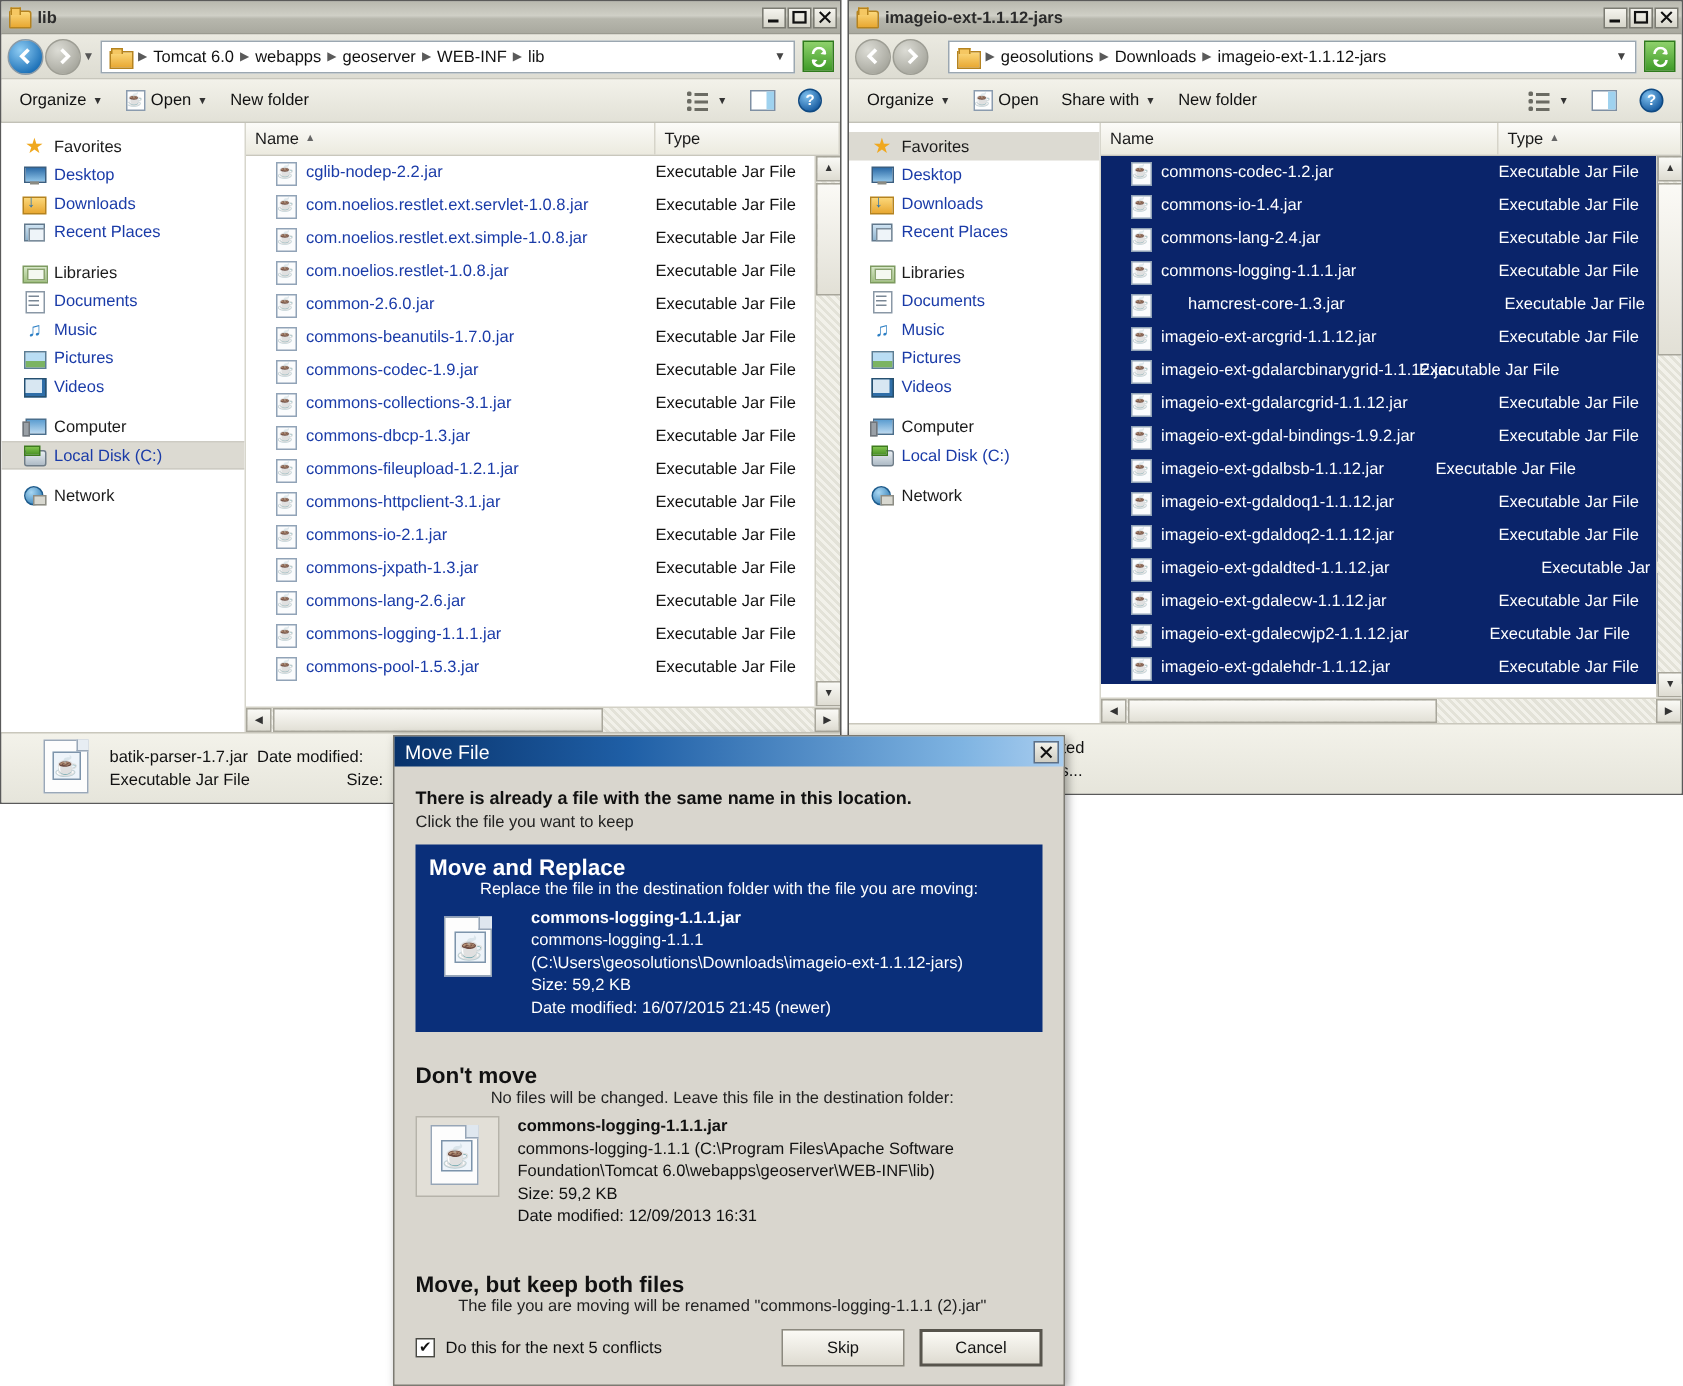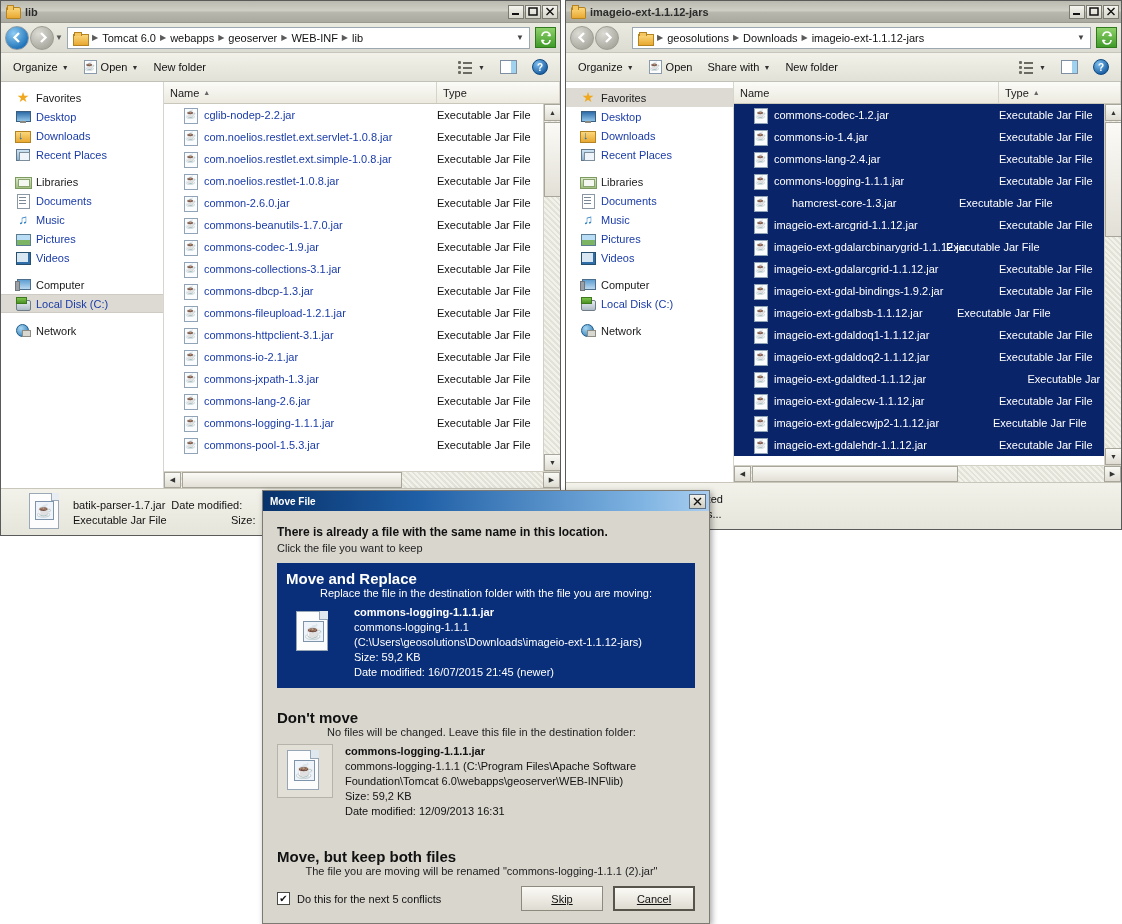--- a/index.html
+++ b/index.html
@@ -244,21 +244,21 @@
     position: absolute; left: 262px; top: 490px; width: 448px; height: 434px;
     background: #d9d6ce; border: 1px solid #7c7a72;
     box-shadow: 2px 2px 6px rgba(0,0,0,.35);
     display: flex; flex-direction: column;
   }
   #dlg .t {
     height: 20px; flex:0 0 auto;
     background: linear-gradient(to right,#08326b 0%, #1f5fa6 35%, #7fb4e2 85%, #a9cdef 100%);
     display:flex; align-items:center; padding:0 3px 0 7px;
   }
-  #dlg .t .ttl { color:#fff; font-weight:bold; font-size:10px; }
+  #dlg .t .ttl { color:#fff; font-weight:normal; font-size:13px; }
   #dlg .t .x {
     margin-left:auto; width:17px;height:15px;
     background: linear-gradient(to bottom,#f2f1ea,#cfcdc2);
     border:1px solid #5d6f85; display:flex;align-items:center;justify-content:center;
     font-size:10px;color:#111; font-weight:bold;
   }
   #dlg .content { flex:1 1 auto; padding: 14px 14px 0 14px; display:flex; flex-direction:column; }
   .d-h1 { font-size: 12px; font-weight: bold; color:#111; margin-bottom: 3px; }
   .d-sub { font-size: 11px; color:#222; margin-bottom: 9px; }
   .opt { padding: 7px 9px 9px 9px; }
@@ -283,21 +283,21 @@
   .d-footer { margin-top:auto; padding: 0 14px 12px 14px; display:flex; align-items:center; }
   .chk { display:flex; align-items:center; gap:7px; font-size:11px; color:#111; }
   .chkbox {
     width:13px;height:13px;background:#fff;border:1px solid #4a4a44;
     display:flex;align-items:center;justify-content:center;font-size:10px;color:#111;line-height:1;
   }
   .btns { margin-left:auto; display:flex; gap:10px; }
   .dbtn {
     min-width: 82px; height: 25px; font-size:11px; color:#111;
     background: linear-gradient(to bottom,#fbfaf5,#dedbd1);
-    border: 1px solid #8c897f; display:flex;align-items:center;justify-content:center;text-decoration:underline;
+    border: 1px solid #8c897f; display:flex;align-items:center;justify-content:center;
   }
   .dbtn.def { border: 2px solid #57544c; }
 </style>
 </head>
 <body>
 
 <div id="root">
 
   <div class="win" id="win-left" style="left:0;top:0;width:561px;height:536px;">
 
@@ -794,21 +794,21 @@
                 <div class="ty">Executable Jar File</div>
               </div>
               <div class="row selected">
                 <div class="nm" style="width: 265px;">
                   <span class="jico"></span>
                   <span class="nmtext">commons-logging-1.1.1.jar</span>
                 </div>
                 <div class="ty">Executable Jar File</div>
               </div>
               <div class="row selected">
-                <div class="nm" style="width: 225px; gap: 24px;">
+                <div class="nm" style="width: 269px; gap: 24px;">
                   <span class="jico"></span>
                   <span class="nmtext">hamcrest-core-1.3.jar</span>
                 </div>
                 <div class="ty">Executable Jar File</div>
               </div>
               <div class="row selected">
                 <div class="nm" style="width: 265px;">
                   <span class="jico"></span>
                   <span class="nmtext">imageio-ext-arcgrid-1.1.12.jar</span>
                 </div>

